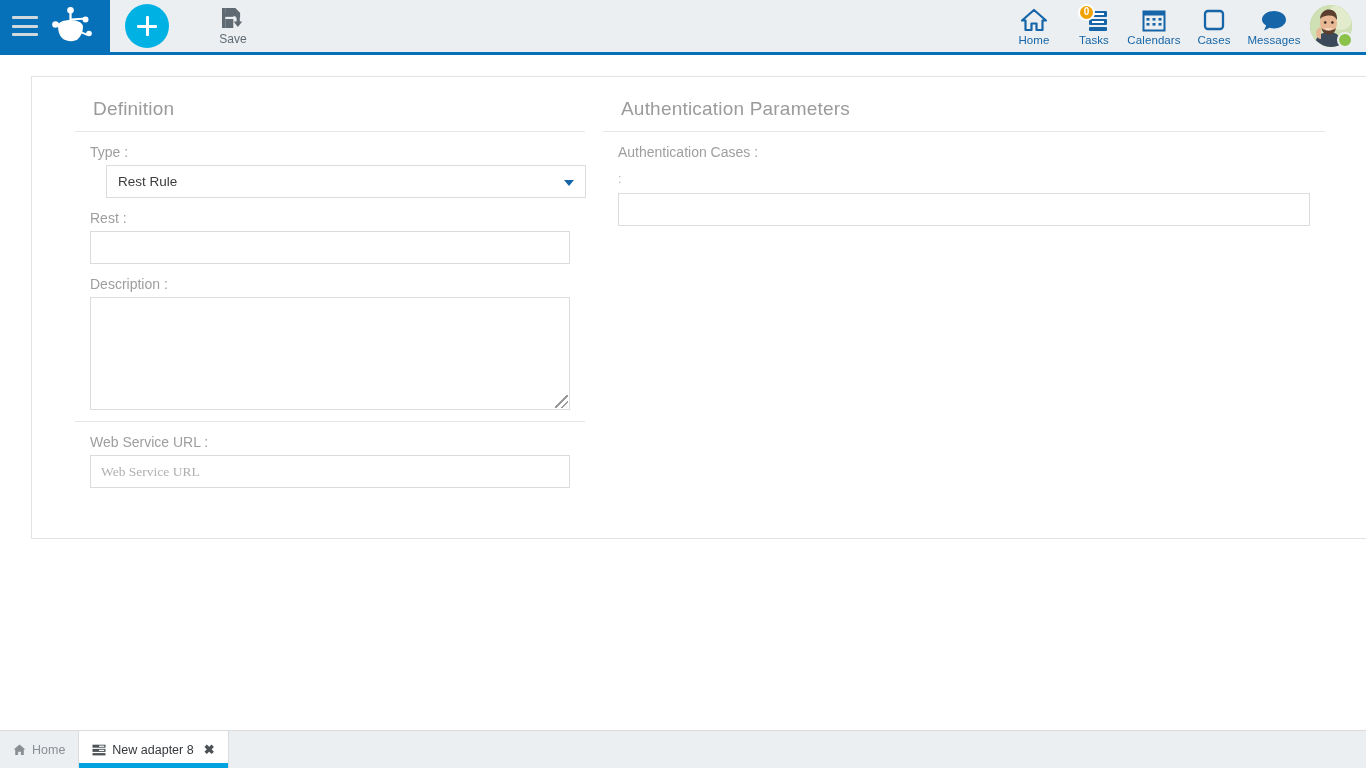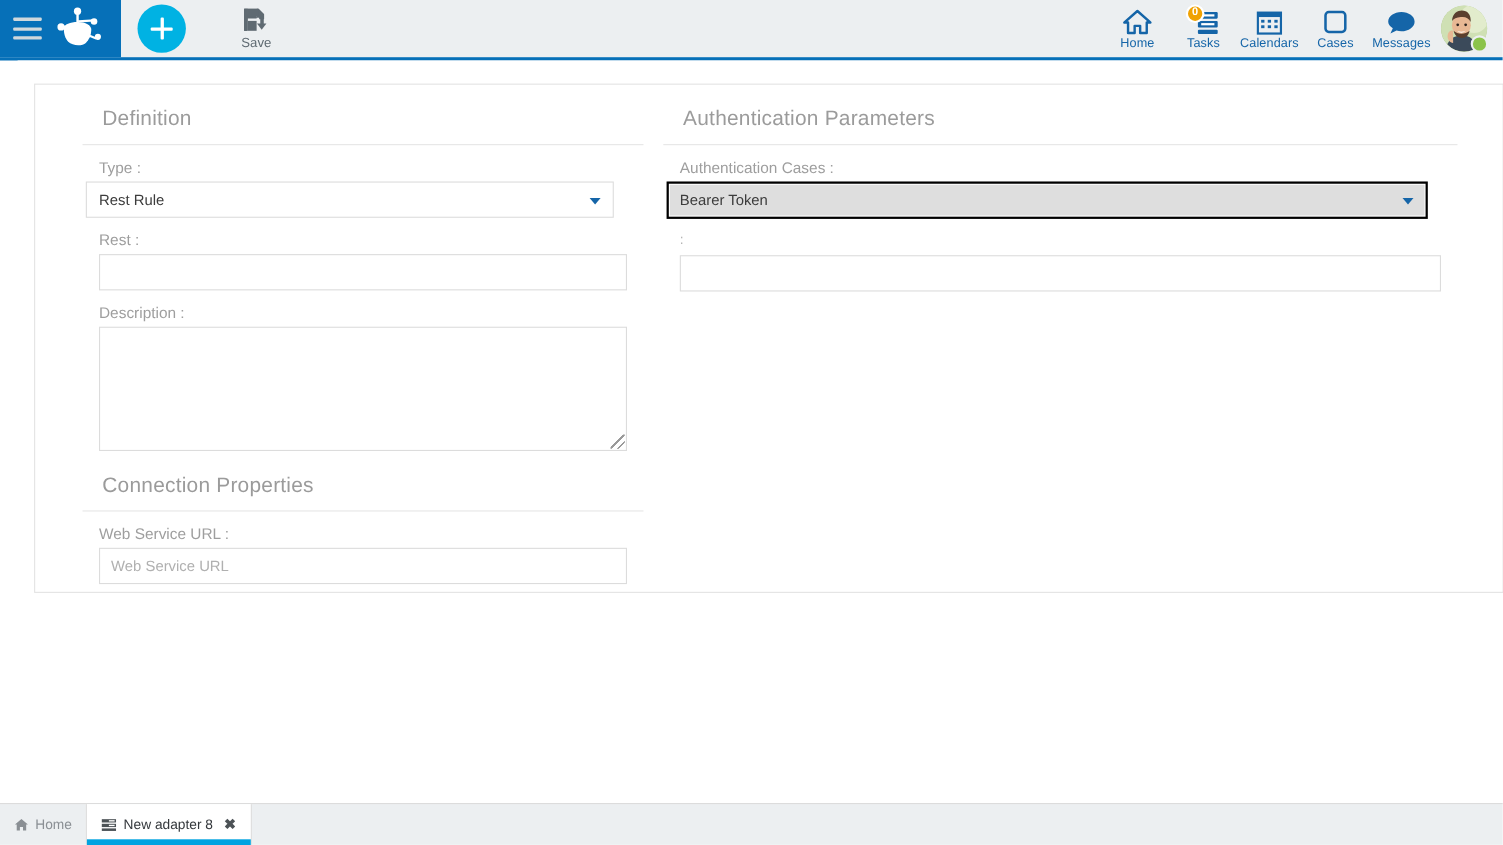--- a/index.html
+++ b/index.html
@@ -119,25 +119,26 @@
     margin-top: 12px; margin-bottom: 5px; padding-left: 15px;
   }
 
   .input-box {
     margin-left: 15px;
     height: 33px; background: #fff;
     border: 1px solid #dcdcdc;
     font-size: 13.5px; color: #444;
     padding: 0 10px; line-height: 31px;
     width: calc(100% - 30px);
+    font-family: Liberation Serif, serif;
   }
   .input-box.placeholder { color: #b0b0b0; }
 
   .select-box {
-    position: relative; margin-left: 3px;
+    position: relative; margin-left: 31px;
     height: 33px; background: #fff;
     border: 1px solid #dcdcdc;
     font-size: 13.5px; color: #3c3c3c;
     padding: 0 10px 0 11px; line-height: 31px;
     width: calc(100% - 30px);
     cursor: pointer;
   }
   .caret {
     position: absolute; right: 11px; top: 14px;
     width: 0; height: 0;
@@ -349,37 +350,32 @@
 
       <div class="field-label">Rest :</div>
       <div class="input-box"></div>
 
       <div class="field-label">Description :</div>
       <div class="textarea-box">
         <span></span>
         <span class="resize-grip"></span>
       </div>
 
-      <div class="section-title">Connection Properties</div>
       <div class="section-rule"></div>
 
       <div class="field-label">Web Service URL :</div>
       <div class="input-box placeholder">Web Service URL</div>
     </div>
 
     <div class="col" id="col-right">
 
       <div class="section-title">Authentication Parameters</div>
       <div class="section-rule"></div>
 
       <div class="field-label">Authentication Cases :</div>
-      <div class="select-box focused">
-        <span>Bearer Token</span>
-        <span class="caret"></span>
-      </div>
 
       <div class="colon-only">:</div>
       <div class="input-box"></div>
     </div>
 
   </div>
 </div>
 
 <div id="tabbar">
 

